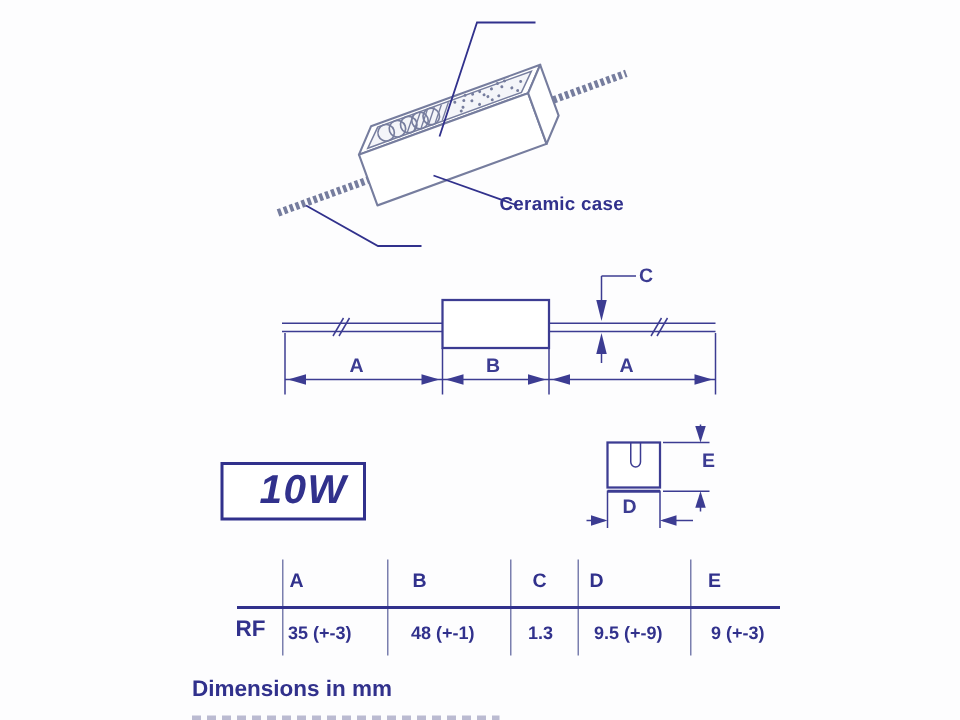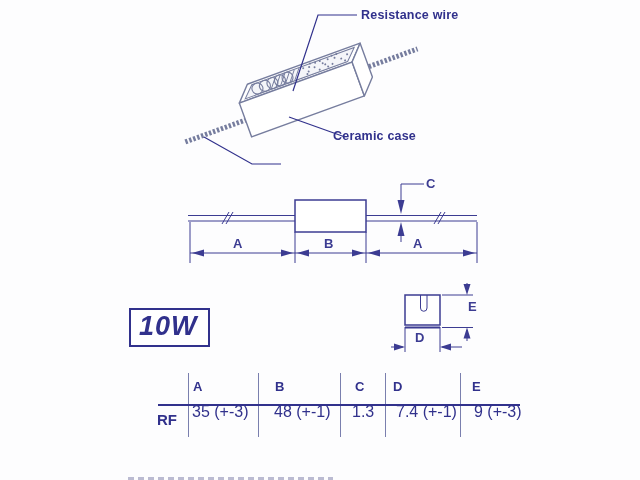--- a/index.html
+++ b/index.html
@@ -23,27 +23,27 @@
   .dln  { stroke:var(--line); stroke-width:1.4; fill:none; }
   .thin { stroke-width:1; }
   .bold { stroke-width:2; }
   .arr  { fill:var(--line); }
   .body-rect { fill:#ffffff; stroke:var(--line); stroke-width:1.5; }
 
   
   .lbl { position:absolute; color:var(--ink); font-size:12.5px; font-weight:600;
          white-space:nowrap; letter-spacing:.2px; }
   .dimletter { position:absolute; color:var(--line); font-size:13px; font-weight:700; }
-  .power-box { position:absolute; left:129px; top:308px; border:2px solid var(--ink);
+  .power-box { position:absolute; left:147px; top:308px; border:2px solid var(--ink);
                color:var(--ink); font-size:27px; font-weight:700; font-style:italic;
-               padding:1px 10px 3px 8px; letter-spacing:1px; background:#fff; }
+               padding:1px 10px 3px 24px; letter-spacing:1px; background:#fff; }
   .vline { position:absolute; width:1px; top:373px; height:64px; background:#7a7fae; }
   .hline { position:absolute; left:158px; top:404px; width:362px; height:2px; background:var(--ink); }
   .th  { position:absolute; top:379px; color:var(--ink); font-size:13px; font-weight:700; }
-  .td  { position:absolute; top:403px; color:var(--ink); font-size:16px; font-weight:400; white-space:nowrap; }
+  .td  { position:absolute; top:415px; color:var(--ink); font-size:12px; font-weight:700; white-space:nowrap; }
   .rowlabel { position:absolute; left:157px; top:411px; color:var(--ink); font-size:15px; font-weight:700; }
   .footer { position:absolute; left:128px; top:451px; color:var(--ink); font-size:15px; font-weight:600; }
   .cutoff { position:absolute; left:128px; top:477px; width:205px; height:3px; opacity:.45;
             background:repeating-linear-gradient(90deg, rgba(70,70,130,.8) 0 6px, transparent 6px 10px); }
 </style>
 </head>
 <body>
 
 <div class="stage">
 
@@ -154,21 +154,20 @@
 
       <line class="dln thin" x1="405" y1="327" x2="405" y2="352"></line>
       <line class="dln thin" x1="440" y1="327" x2="440" y2="352"></line>
       <line class="dln thin" x1="391" y1="347" x2="403" y2="347"></line>
       <line class="dln thin" x1="442" y1="347" x2="462" y2="347"></line>
       <polygon class="arr" points="405,347 394,343.5 394,350.5"></polygon>
       <polygon class="arr" points="440,347 451,343.5 451,350.5"></polygon>
     </g>
   </svg>
 
-  <div class="lbl" style="left:361px; top:8px">Resistance wire</div>
   <div class="lbl" style="left:333px; top:129px">Ceramic case</div>
 
   <div class="dimletter" style="left:233px; top:236px">A</div>
   <div class="dimletter" style="left:324px; top:236px">B</div>
   <div class="dimletter" style="left:413px; top:236px">A</div>
   <div class="dimletter" style="left:426px; top:176px">C</div>
   <div class="dimletter" style="left:415px; top:330px">D</div>
   <div class="dimletter" style="left:468px; top:299px">E</div>
 
   <div class="power-box">10W</div>
@@ -184,19 +183,20 @@
     <div class="th" style="left:193px">A</div>
     <div class="th" style="left:275px">B</div>
     <div class="th" style="left:355px">C</div>
     <div class="th" style="left:393px">D</div>
     <div class="th" style="left:472px">E</div>
 
     <div class="rowlabel">RF</div>
     <div class="td" style="left:192px">35 (+-3)</div>
     <div class="td" style="left:274px">48 (+-1)</div>
     <div class="td" style="left:352px">1.3</div>
-    <div class="td" style="left:396px">7.4 (+-1)</div>
+    <div class="td" style="left:396px">9.5 (+-9)</div>
     <div class="td" style="left:474px">9 (+-3)</div>
   </div>
 
+  <div class="footer">Dimensions in mm</div>
   <div class="cutoff"></div>
 
 </div>
 
 </body></html>

